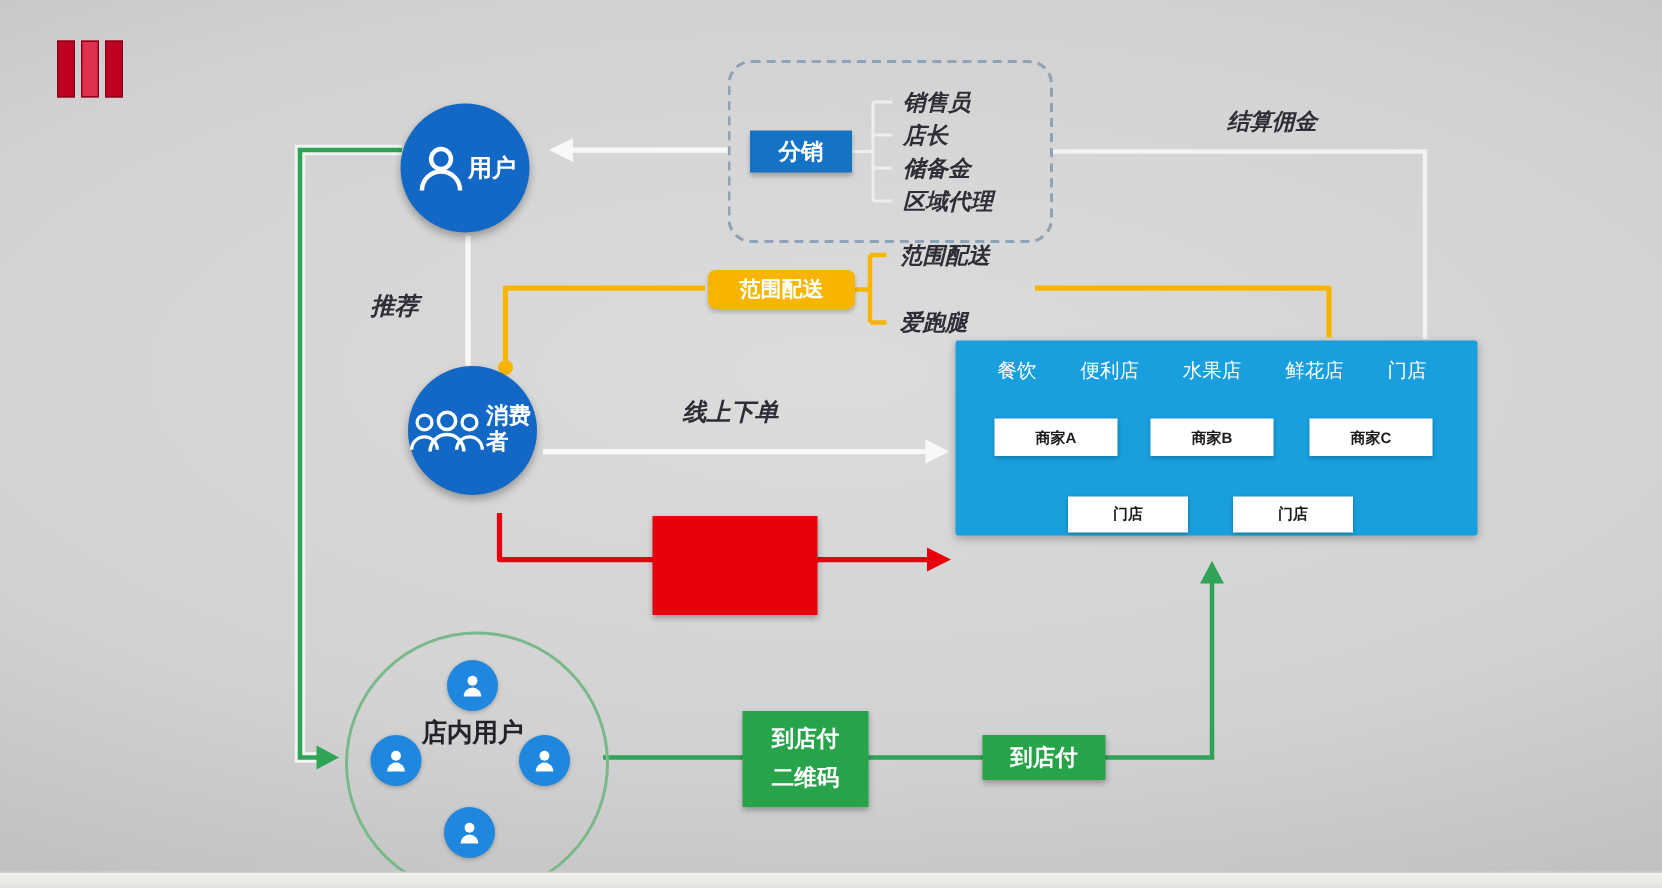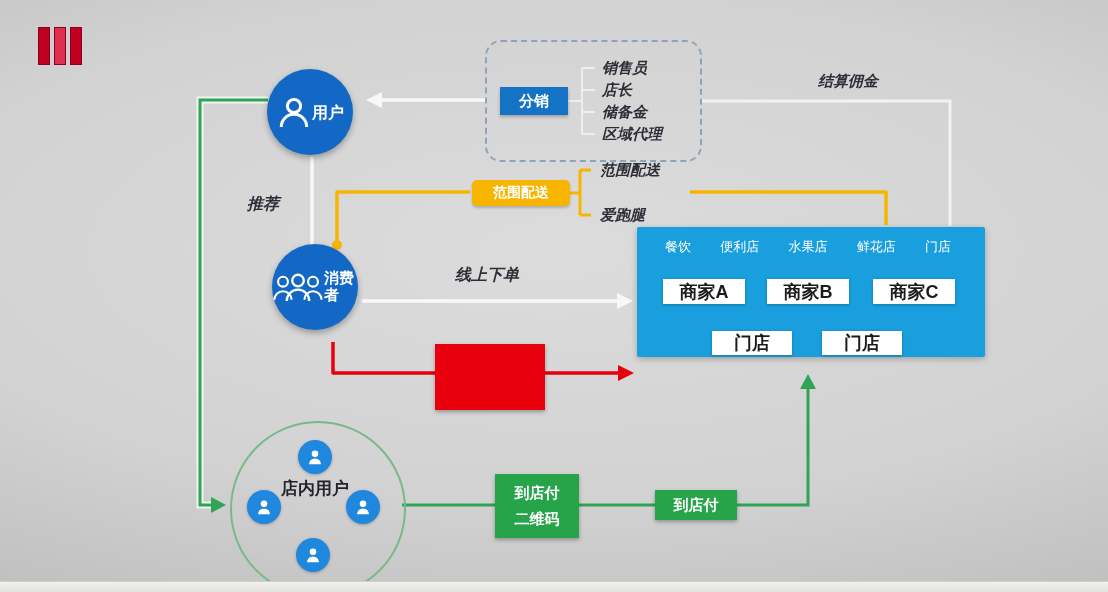--- a/index.html
+++ b/index.html
@@ -21,21 +21,21 @@
   .node .nlabel{font-weight:bold;font-size:16px;line-height:17px;}
   
   .dashed-box{border:2px dashed #8fa3b8;border-radius:16px;background:transparent;}
   .blue-chip{background:#1473c5;color:#fff;font-weight:bold;font-size:15px;display:flex;align-items:center;justify-content:center;box-shadow:0 2px 3px rgba(0,0,0,.25);}
   .yellow-chip{background:#f7b500;color:#fff;font-weight:bold;font-size:14px;display:flex;align-items:center;justify-content:center;border-radius:5px;box-shadow:0 2px 3px rgba(0,0,0,.2);}
   .red-box{background:#e8000d;color:#fff;font-weight:bold;font-size:15px;text-align:center;box-shadow:0 2px 4px rgba(0,0,0,.3);}
   .green-box{background:#27a44a;color:#fff;font-weight:bold;font-size:15px;text-align:center;box-shadow:0 2px 4px rgba(0,0,0,.3);display:flex;flex-direction:column;align-items:center;justify-content:center;}
   
   .panel{background:#199fdd;border-radius:2px;box-shadow:0 2px 6px rgba(0,0,0,.25);}
   .panel-tabs{display:flex;justify-content:space-between;padding:11px 34px 0 28px;color:#fff;font-size:13px;}
-  .white-box{position:absolute;background:#fff;color:#1b1b1b;font-weight:bold;font-size:18px;display:flex;align-items:center;justify-content:center;box-shadow:0 1px 3px rgba(0,0,0,.25);}
+  .white-box{position:absolute;background:#fff;color:#1b1b1b;font-weight:bold;font-size:10px;display:flex;align-items:center;justify-content:center;box-shadow:0 1px 3px rgba(0,0,0,.25);}
   
   .green-circle{border:2px solid #79b989;border-radius:50%;}
   .mini-user{width:34px;height:34px;border-radius:50%;background:#1f87dd;display:flex;align-items:center;justify-content:center;box-shadow:0 1px 3px rgba(0,0,0,.25);}
   .instore-label{font-weight:bold;color:#22222a;font-size:17px;line-height:22px;text-align:center;}
   .bottom-strip{left:0;bottom:0;width:1108px;height:10px;background:linear-gradient(to bottom,#f2f1ee,#e2e1dd);border-top:1px solid #cfcec9;}
   svg{display:block;}
 </style>
 </head>
 <body>
 

